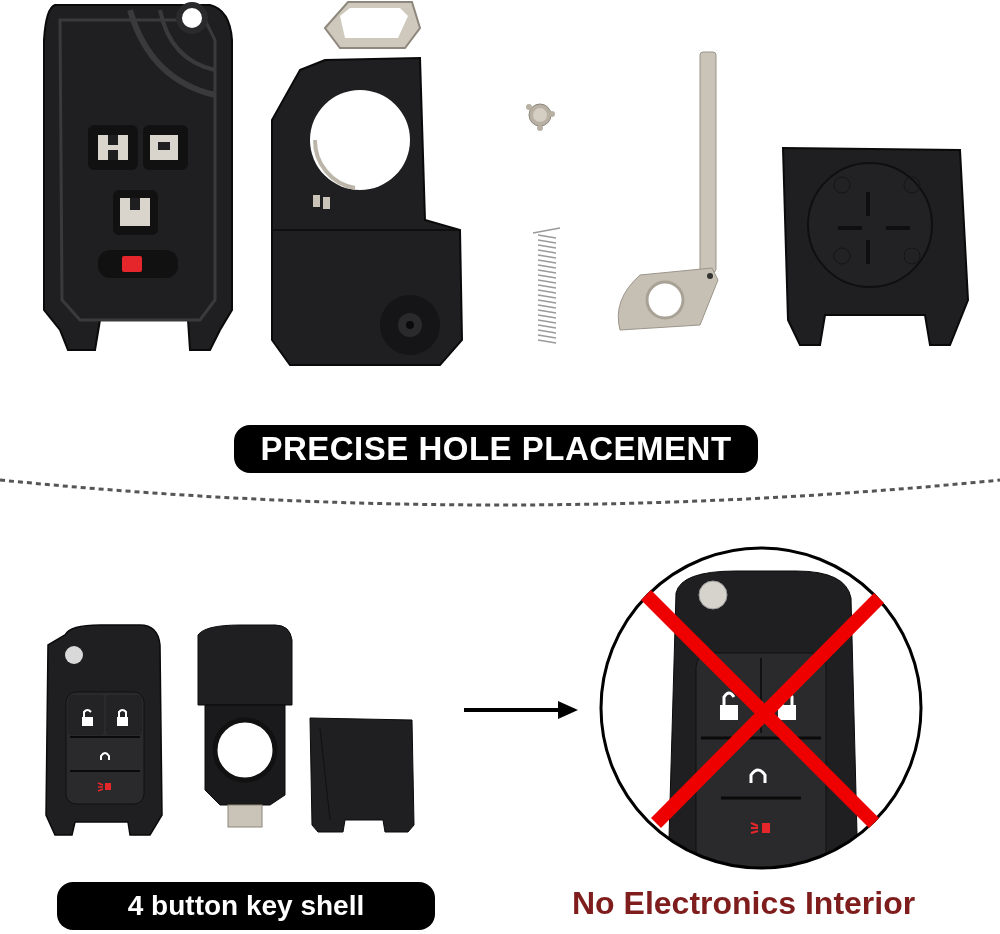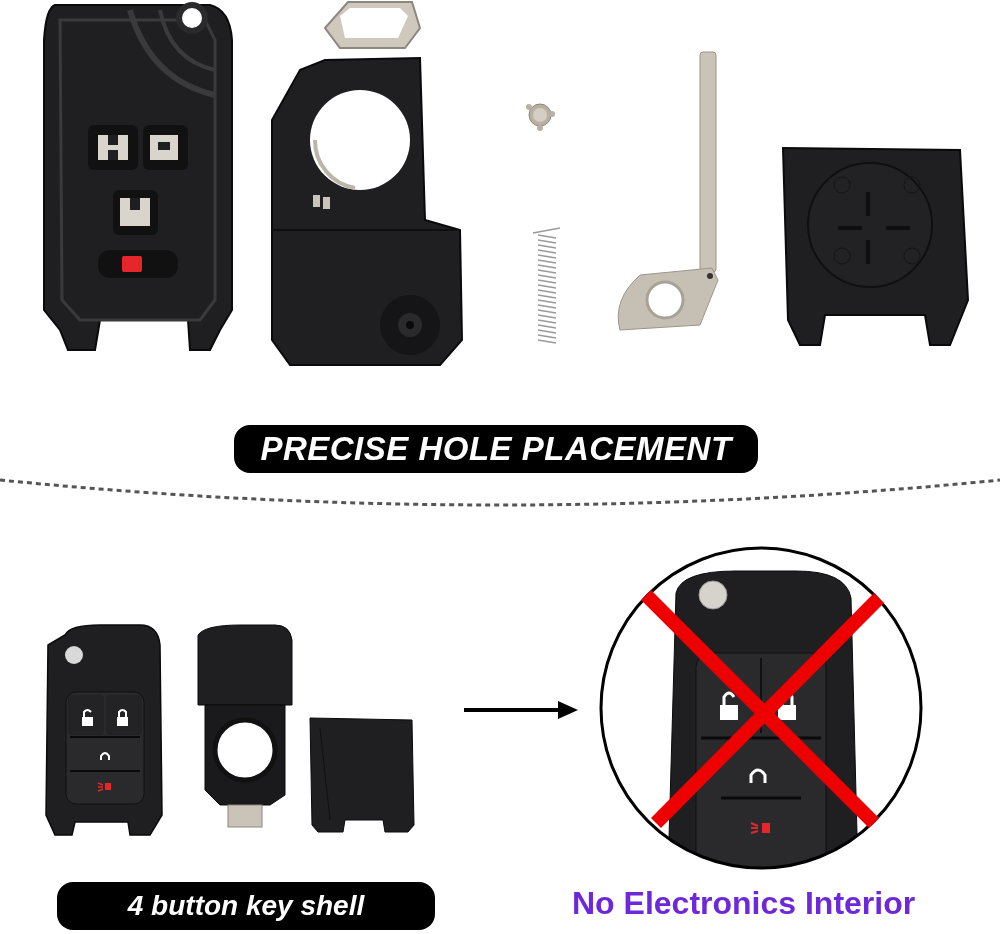--- a/index.html
+++ b/index.html
@@ -1,24 +1,24 @@
 <!DOCTYPE html>
 <html><head>
 <meta charset="utf-8">
 <style>
   html, body { margin: 0; padding: 0; background: #ffffff; }
   body { width: 1000px; height: 934px; position: relative; overflow: hidden; font-family: "Liberation Sans", sans-serif; }
   .abs { position: absolute; }
   .pill {
     position: absolute; background: #000; color: #fff; border-radius: 18px;
     display: flex; align-items: center; justify-content: center;
-    font-weight: bold; font-family: "Liberation Sans", sans-serif; font-style: italic;
+    font-weight: bold; font-family: "Liberation Sans", sans-serif;
   }
   .plain-caption {
-    position: absolute; color: #6d28d9; font-weight: bold;
+    position: absolute; color: #7f1d1d; font-weight: bold;
     font-family: "Liberation Sans", sans-serif;
   }
   svg { display: block; }
 </style>
 </head>
 <body>
 
 <div class="abs" style="left:0;top:0;width:1000px;height:400px;">
   <svg width="1000" height="400" viewBox="0 0 1000 400">
 

